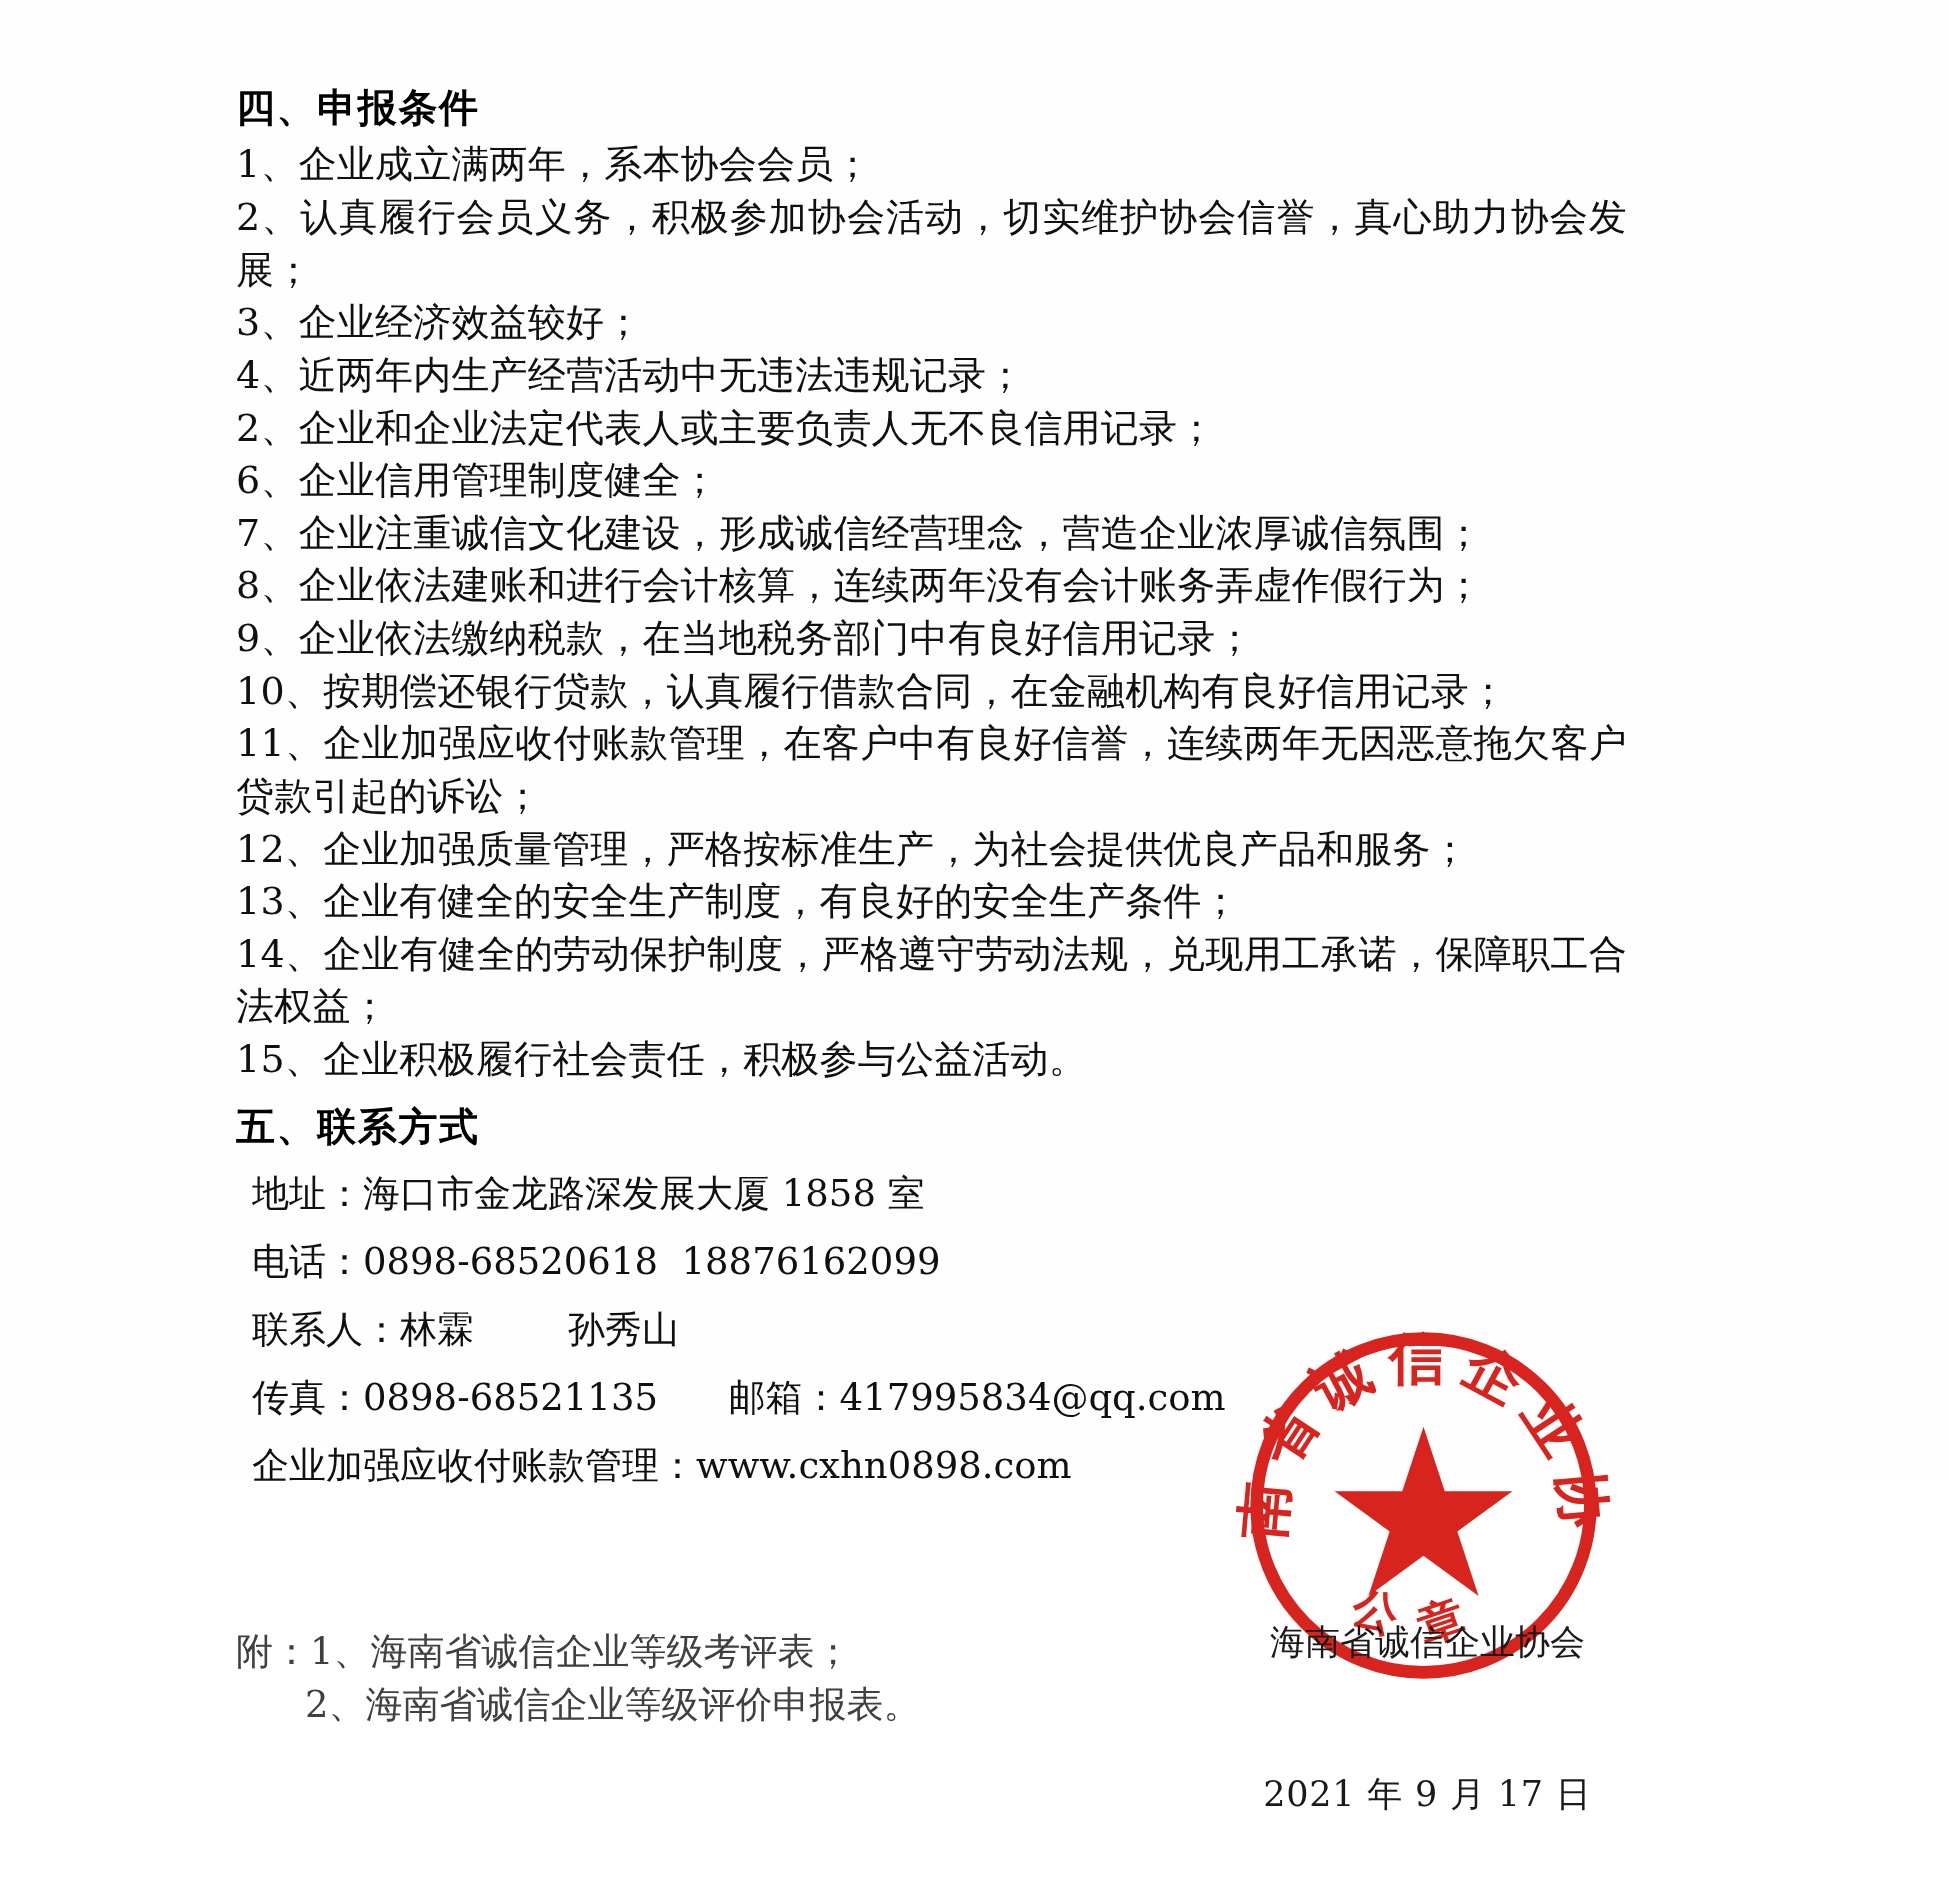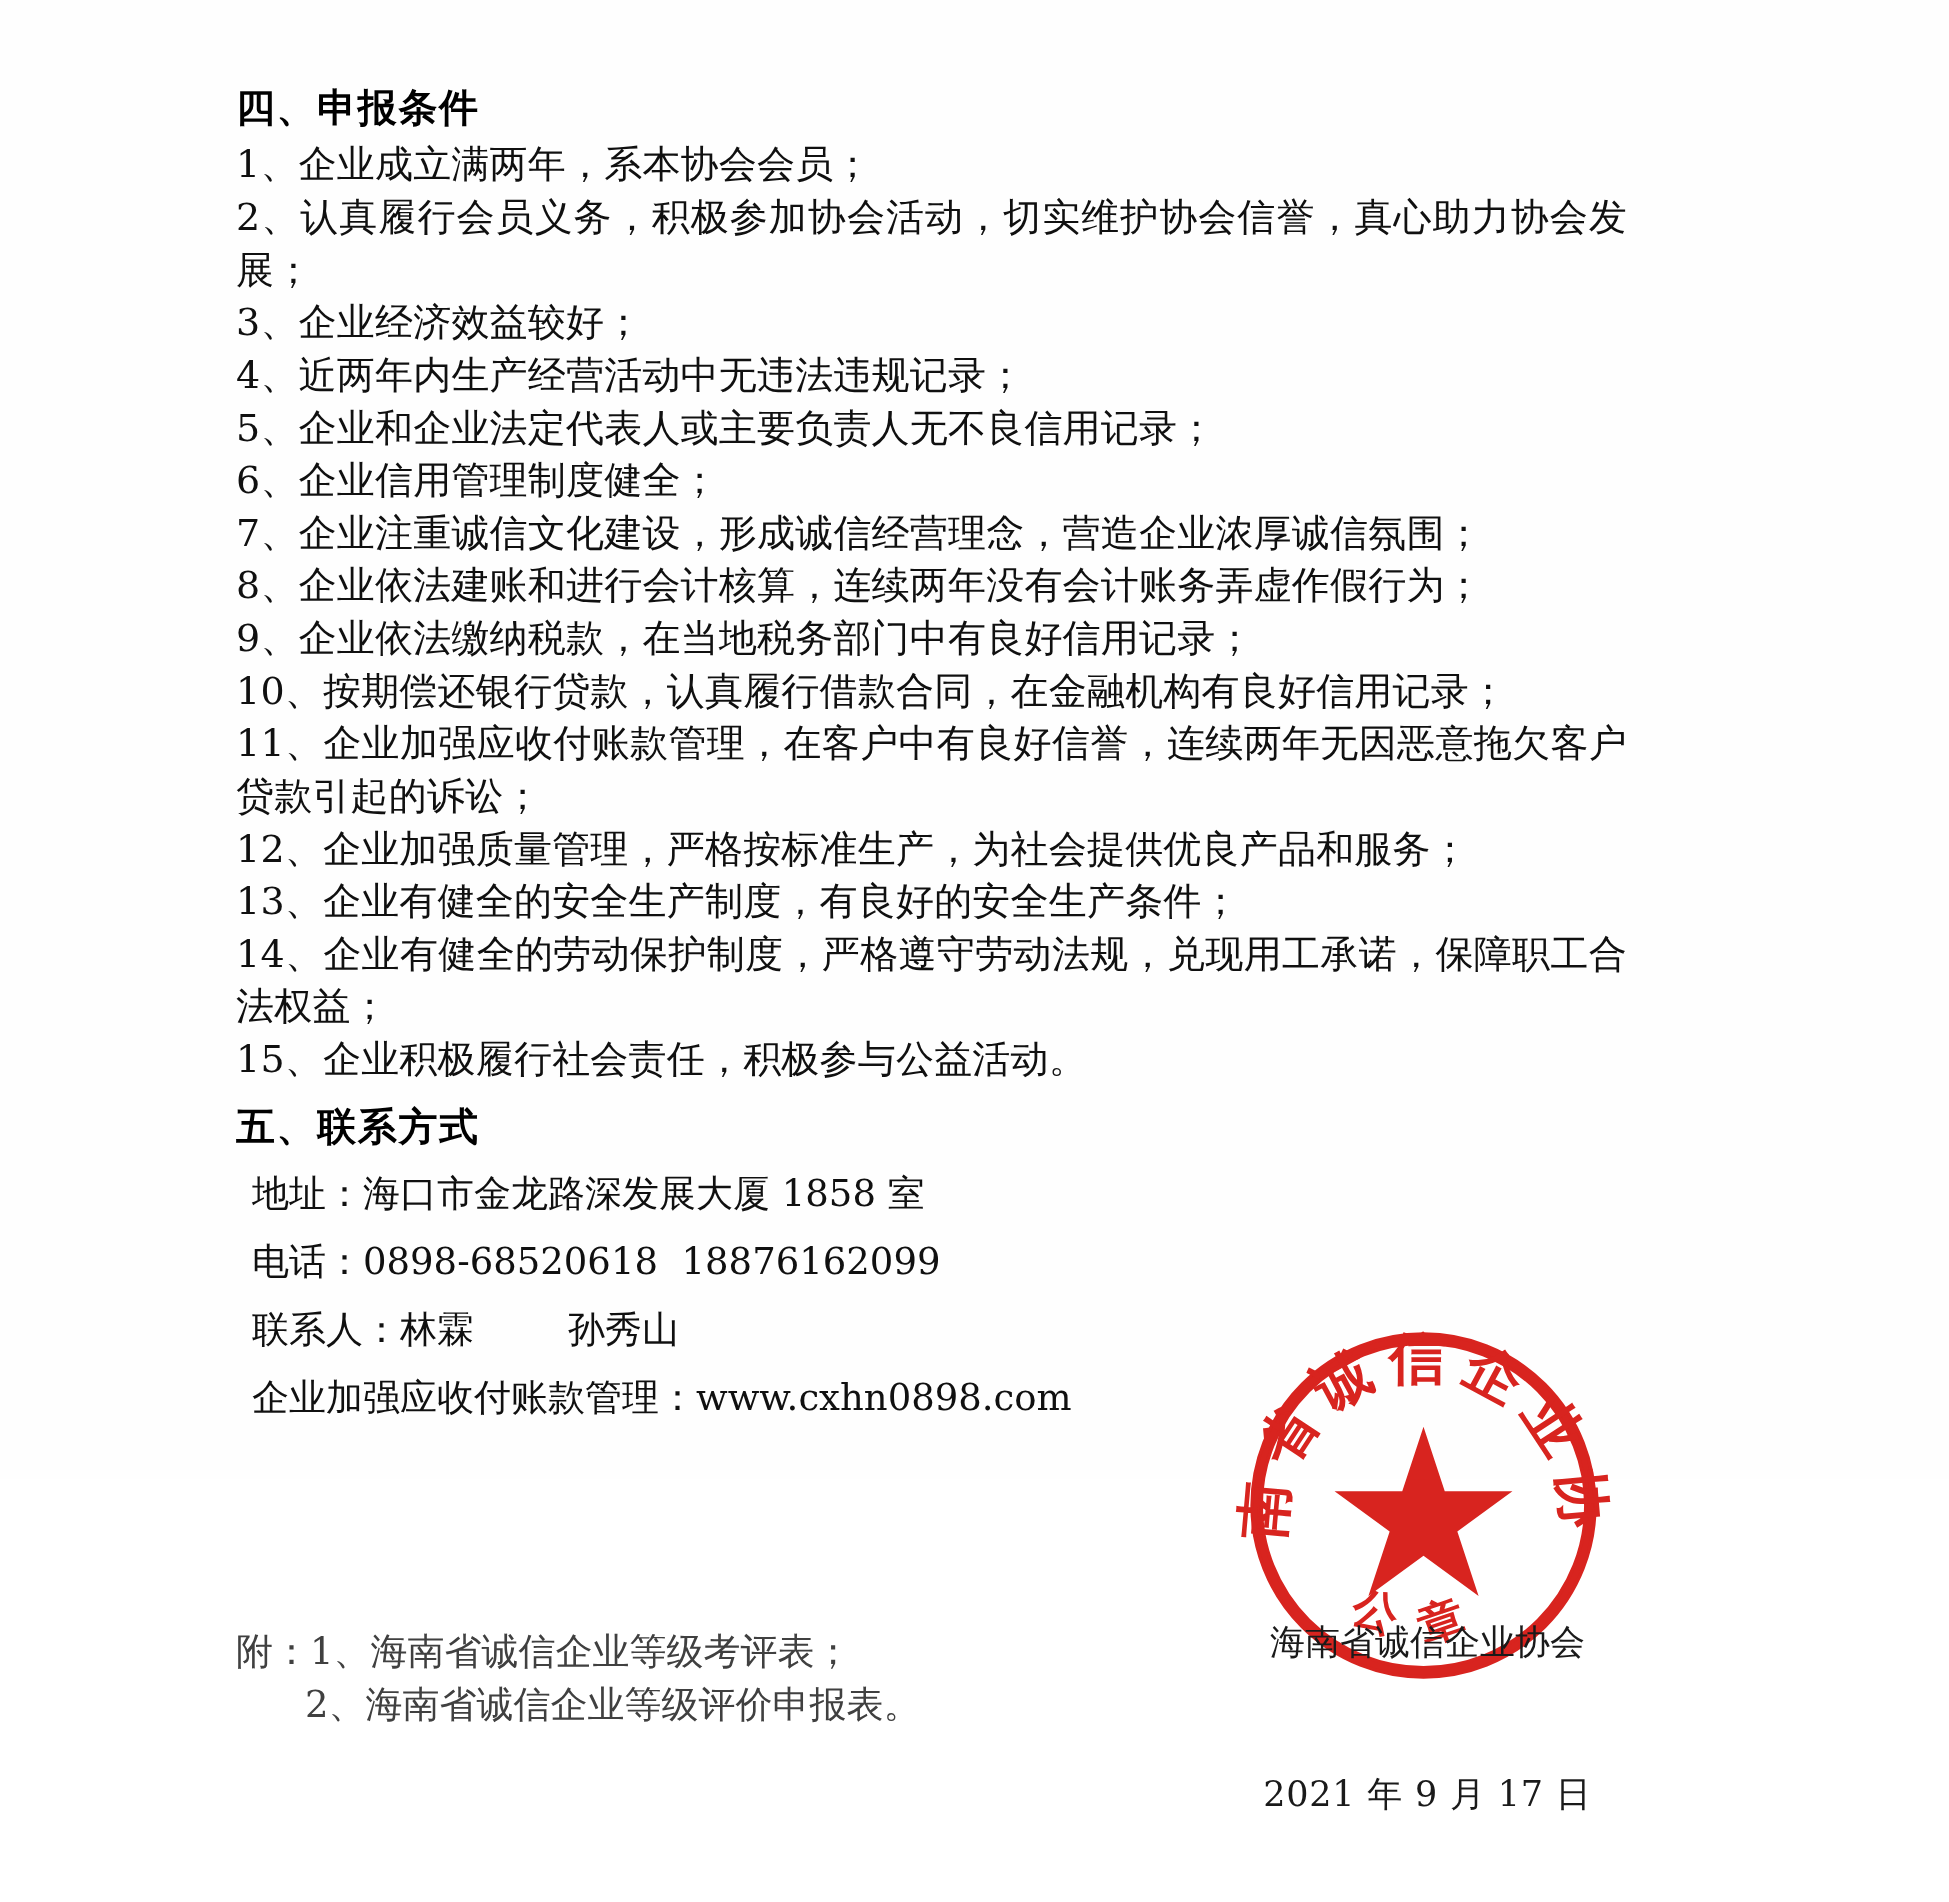--- a/index.html
+++ b/index.html
@@ -118,38 +118,39 @@
 <div class="page">
 
   <div class="content">
 
     <h2 class="h-sec">四、申报条件</h2>
 
     <p class="para">1、企业成立满两年，系本协会会员；</p>
     <p class="para wrap">2、认真履行会员义务，积极参加协会活动，切实维护协会信誉，真心助力协会发展；</p>
     <p class="para">3、企业经济效益较好；</p>
     <p class="para">4、近两年内生产经营活动中无违法违规记录；</p>
-    <p class="para">5、企业和企业法定代表人或主要负责人无不良信用记录；</p>
+    <p class="para">2、企业和企业法定代表人或主要负责人无不良信用记录；</p>
     <p class="para">6、企业信用管理制度健全；</p>
     <p class="para">7、企业注重诚信文化建设，形成诚信经营理念，营造企业浓厚诚信氛围；</p>
     <p class="para">8、企业依法建账和进行会计核算，连续两年没有会计账务弄虚作假行为；</p>
     <p class="para">9、企业依法缴纳税款，在当地税务部门中有良好信用记录；</p>
     <p class="para">10、按期偿还银行贷款，认真履行借款合同，在金融机构有良好信用记录；</p>
     <p class="para wrap">11、企业加强应收付账款管理，在客户中有良好信誉，连续两年无因恶意拖欠客户贷款引起的诉讼；</p>
     <p class="para">12、企业加强质量管理，严格按标准生产，为社会提供优良产品和服务；</p>
     <p class="para">13、企业有健全的安全生产制度，有良好的安全生产条件；</p>
     <p class="para wrap">14、企业有健全的劳动保护制度，严格遵守劳动法规，兑现用工承诺，保障职工合法权益；</p>
     <p class="para">15、企业积极履行社会责任，积极参与公益活动。</p>
 
     <h2 class="h-sec second">五、联系方式</h2>
 
     <div class="contact-block">
       <p class="contact-line">地址：海口市金龙路深发展大厦 1858 室</p>
       <p class="contact-line">电话：0898-68520618  18876162099</p>
       <p class="contact-line">联系人：林霖        孙秀山</p>
+      <p class="contact-line">传真：0898-68521135      邮箱：417995834@qq.com</p>
       <p class="contact-line">企业加强应收付账款管理：www.cxhn0898.com</p>
     </div>
 
   </div>
 
   <div class="sign-zone">
 
     <div class="seal">
       <svg width="425" height="425" viewBox="0 0 540 540" xmlns="http://www.w3.org/2000/svg">
         <defs>

